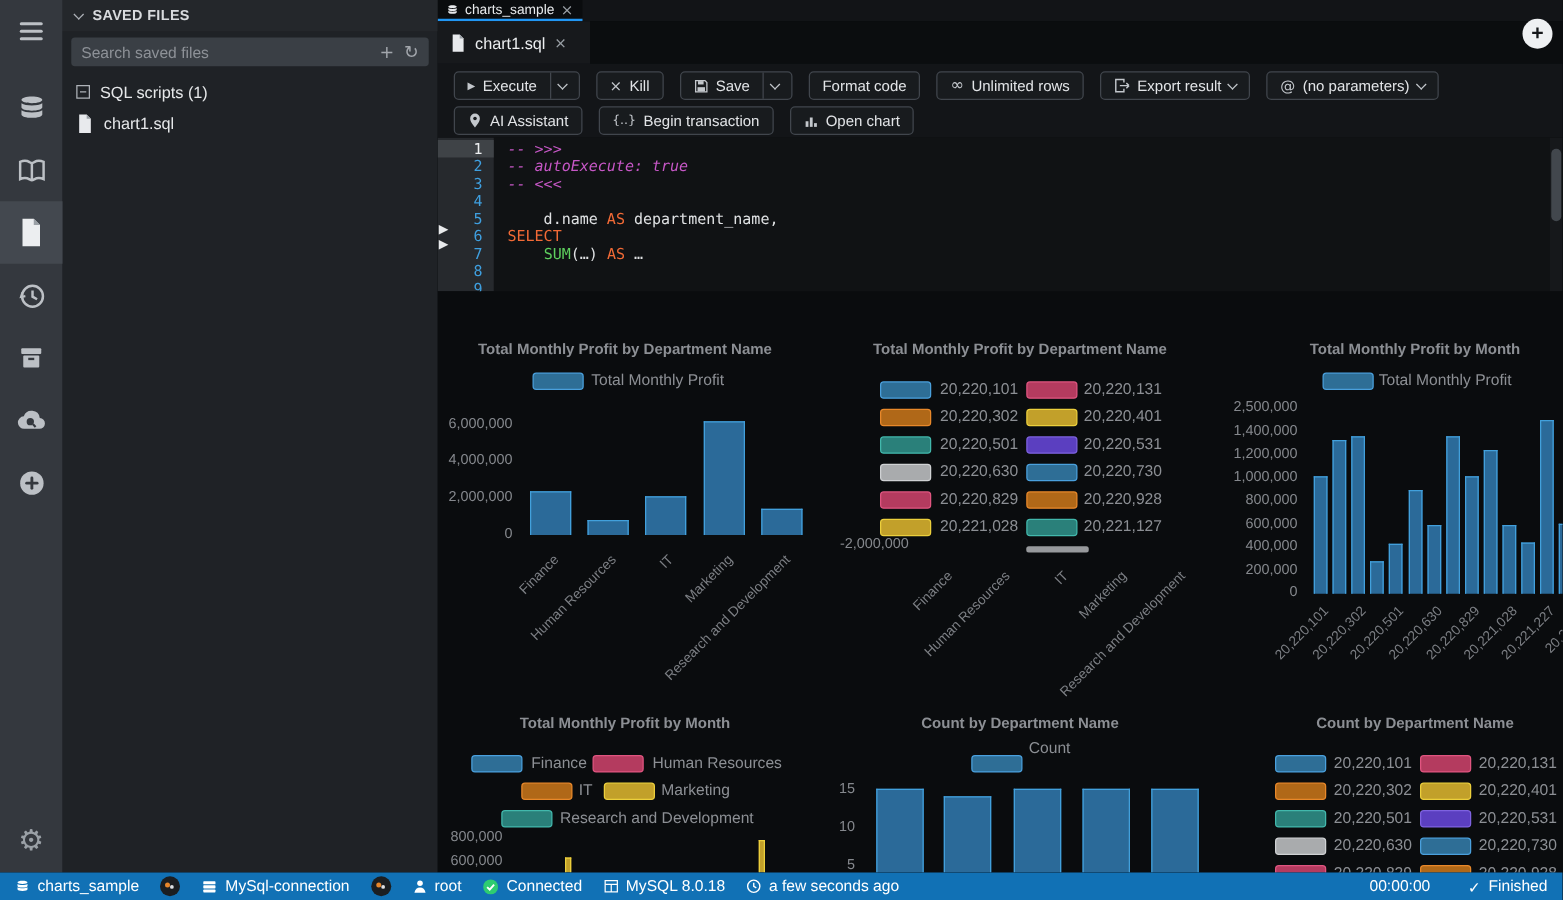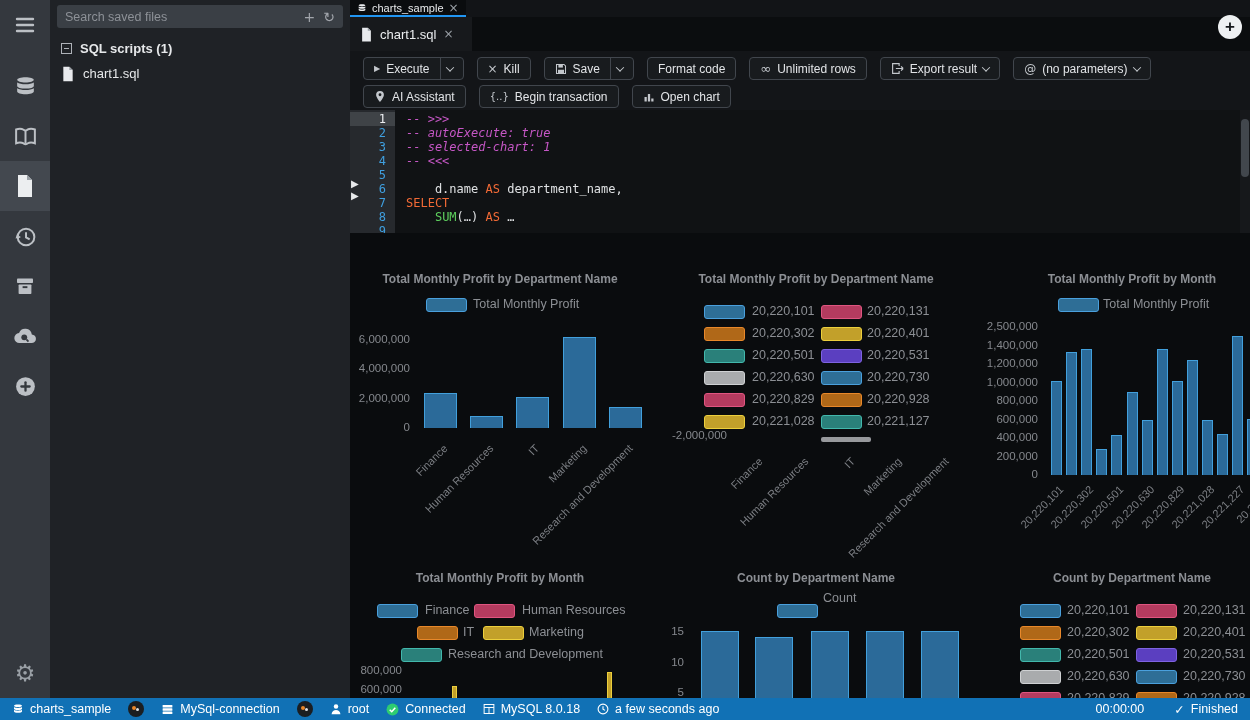--- a/index.html
+++ b/index.html
@@ -23,21 +23,21 @@
   font-size:11.5px;font-weight:bold;letter-spacing:.3px;color:#d9dbde}
 .chev{display:inline-block;width:6px;height:6px;border-right:1.6px solid #aeb2b8;
   border-bottom:1.6px solid #aeb2b8;transform:rotate(45deg) translate(-1px,-1px)}
 .fp-search{margin:5px 7px 8px;height:23px;background:#3a3f45;border-radius:3px;
   display:flex;align-items:center;padding:0 8px;gap:8px}
 .fp-search input{flex:1;background:transparent;border:none;outline:none;color:#ffffff;
   font-size:12.5px;font-family:"Liberation Sans",sans-serif}
 .fp-search input::placeholder{color:#8d9197}
 .fp-ic{color:#a2a6ac;font-size:14px;line-height:1;cursor:pointer;font-family:"DejaVu Sans",sans-serif}
 .fp-row{height:25px;display:flex;align-items:center;gap:8px;padding-left:11px;font-size:13px;cursor:pointer}
-.fp-row.bold{font-weight:bold}
+.fp-row.bold{font-weight:normal}
 .boxminus{position:relative;width:11px;height:11px;border:1.2px solid #aeb2b8;flex:0 0 auto}
 .boxminus::after{content:"";position:absolute;left:2px;right:2px;top:3.6px;height:1.4px;background:#aeb2b8}
 
 
 .main{position:absolute;left:350px;top:0;width:900px;height:698px;background:#0a0c0e}
 .tabs1{height:17px;background:#121417;display:flex}
 .tab1{display:flex;align-items:center;gap:5px;padding:0 7px;background:#0a0c0e;
   border-bottom:2px solid #2196f3;font-size:11px;color:#e8eaec;cursor:pointer}
 .tabclose{color:#9aa0a6;font-size:12px;cursor:pointer;font-family:"DejaVu Sans",sans-serif}
 .tabs2{height:34px;background:#0b0d0f;display:flex}
@@ -172,20 +172,24 @@
         </g>
       </svg>
   </div>
   <div class="rail-grow"></div>
   <div class="rail-item">
       <span class="gear">⚙</span>
     </div>
 </div>
 
 <div class="filepanel">
+  <div class="fp-header">
+    <span class="chev"></span>
+    <span>SAVED FILES</span>
+  </div>
   <div class="fp-search">
     <input type="text" placeholder="Search saved files" style="">
     <span class="fp-ic">+</span>
     <span class="fp-ic">↻</span>
   </div>
   <div class="fp-row bold">
     <span class="boxminus"></span>
     <span>SQL scripts (1)</span>
   </div>
   <div class="fp-row">
@@ -297,21 +301,20 @@
         <div class="num">4</div>
         <div class="num">5</div>
         <div class="num">6</div>
         <div class="num">7</div>
         <div class="num">8</div>
         <div class="num">9</div>
       </div>
     <div class="code" id="code">
         <div class="ln"><span class="cm">-- &gt;&gt;&gt;</span></div>
         <div class="ln"><span class="cm">-- autoExecute: true</span></div>
-        <div class="ln"><span class="cm">-- selected-chart: 1</span></div>
         <div class="ln"><span class="cm">-- &lt;&lt;&lt;</span></div>
         <div class="ln"></div>
         <div class="ln"><span class="txt">    d.name </span><span class="kw">AS</span><span class="txt"> department_name,</span></div>
         <div class="ln"><span class="kw">SELECT</span></div>
         <div class="ln"><span class="txt">    </span><span class="fn">SUM</span><span class="txt">(…) </span><span class="kw">AS</span><span class="txt"> …</span></div>
       </div>
     <div class="sb-track">
       <div class="sb-thumb"></div>
     </div>
   </div>

